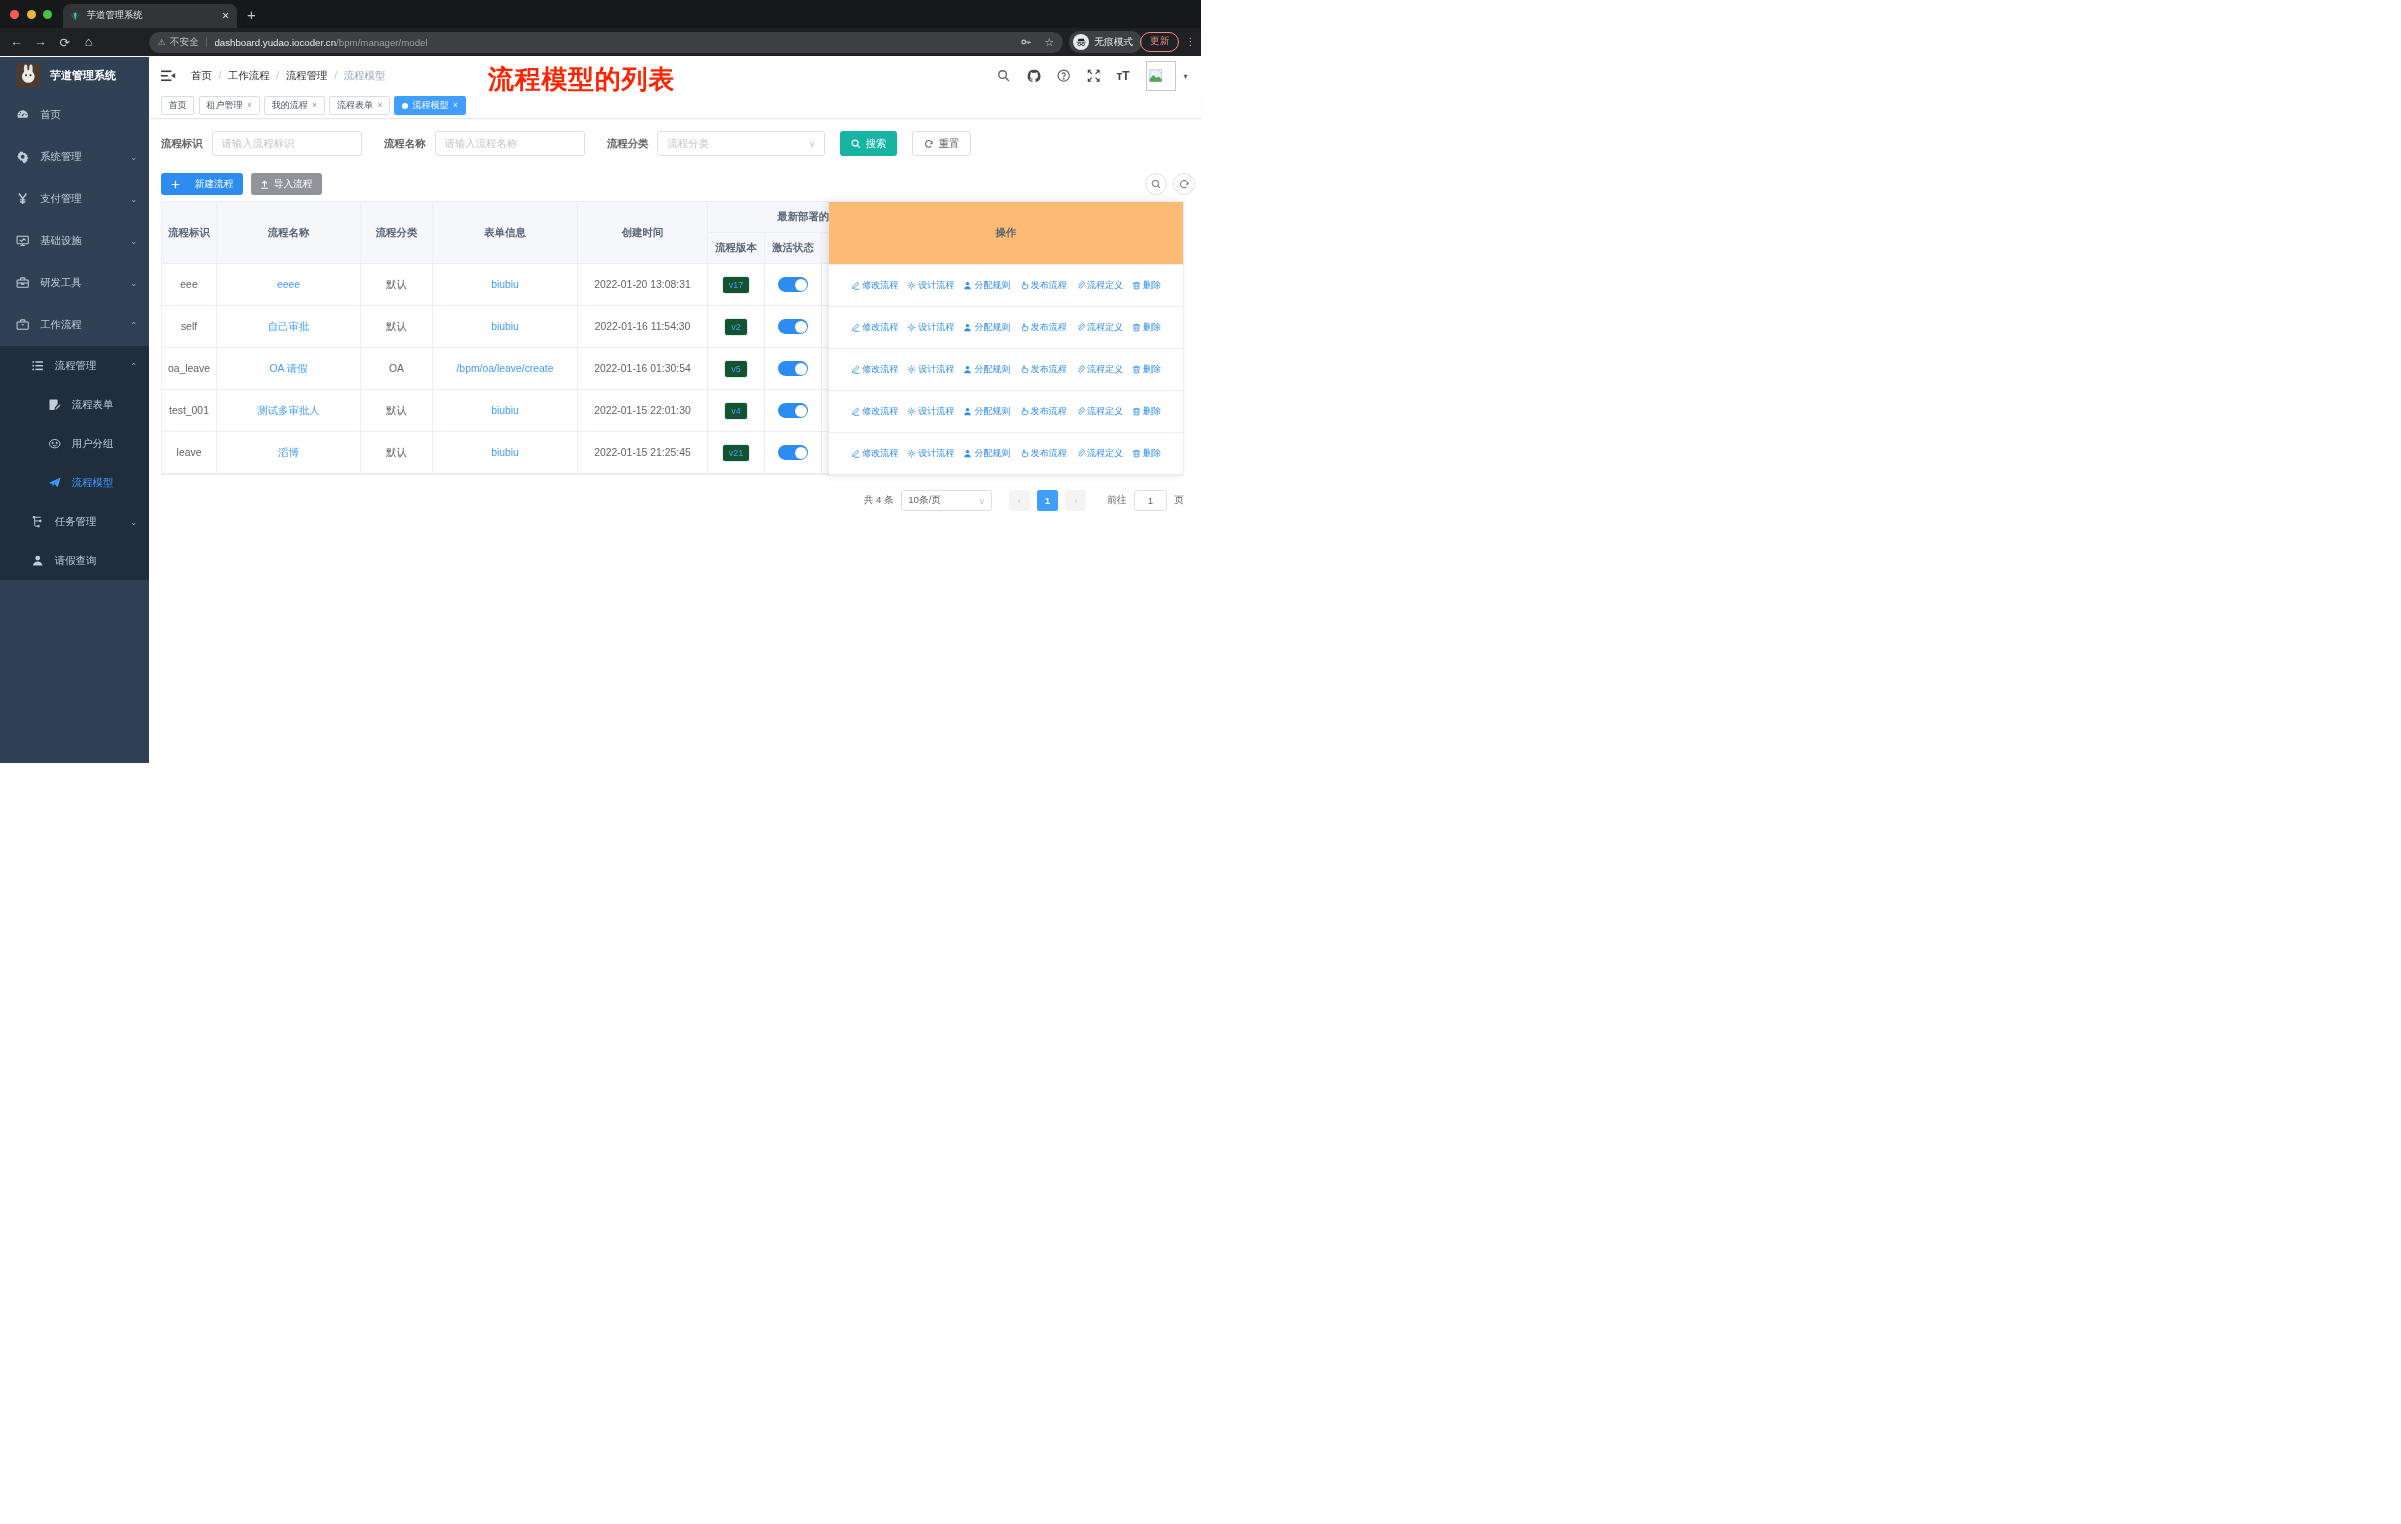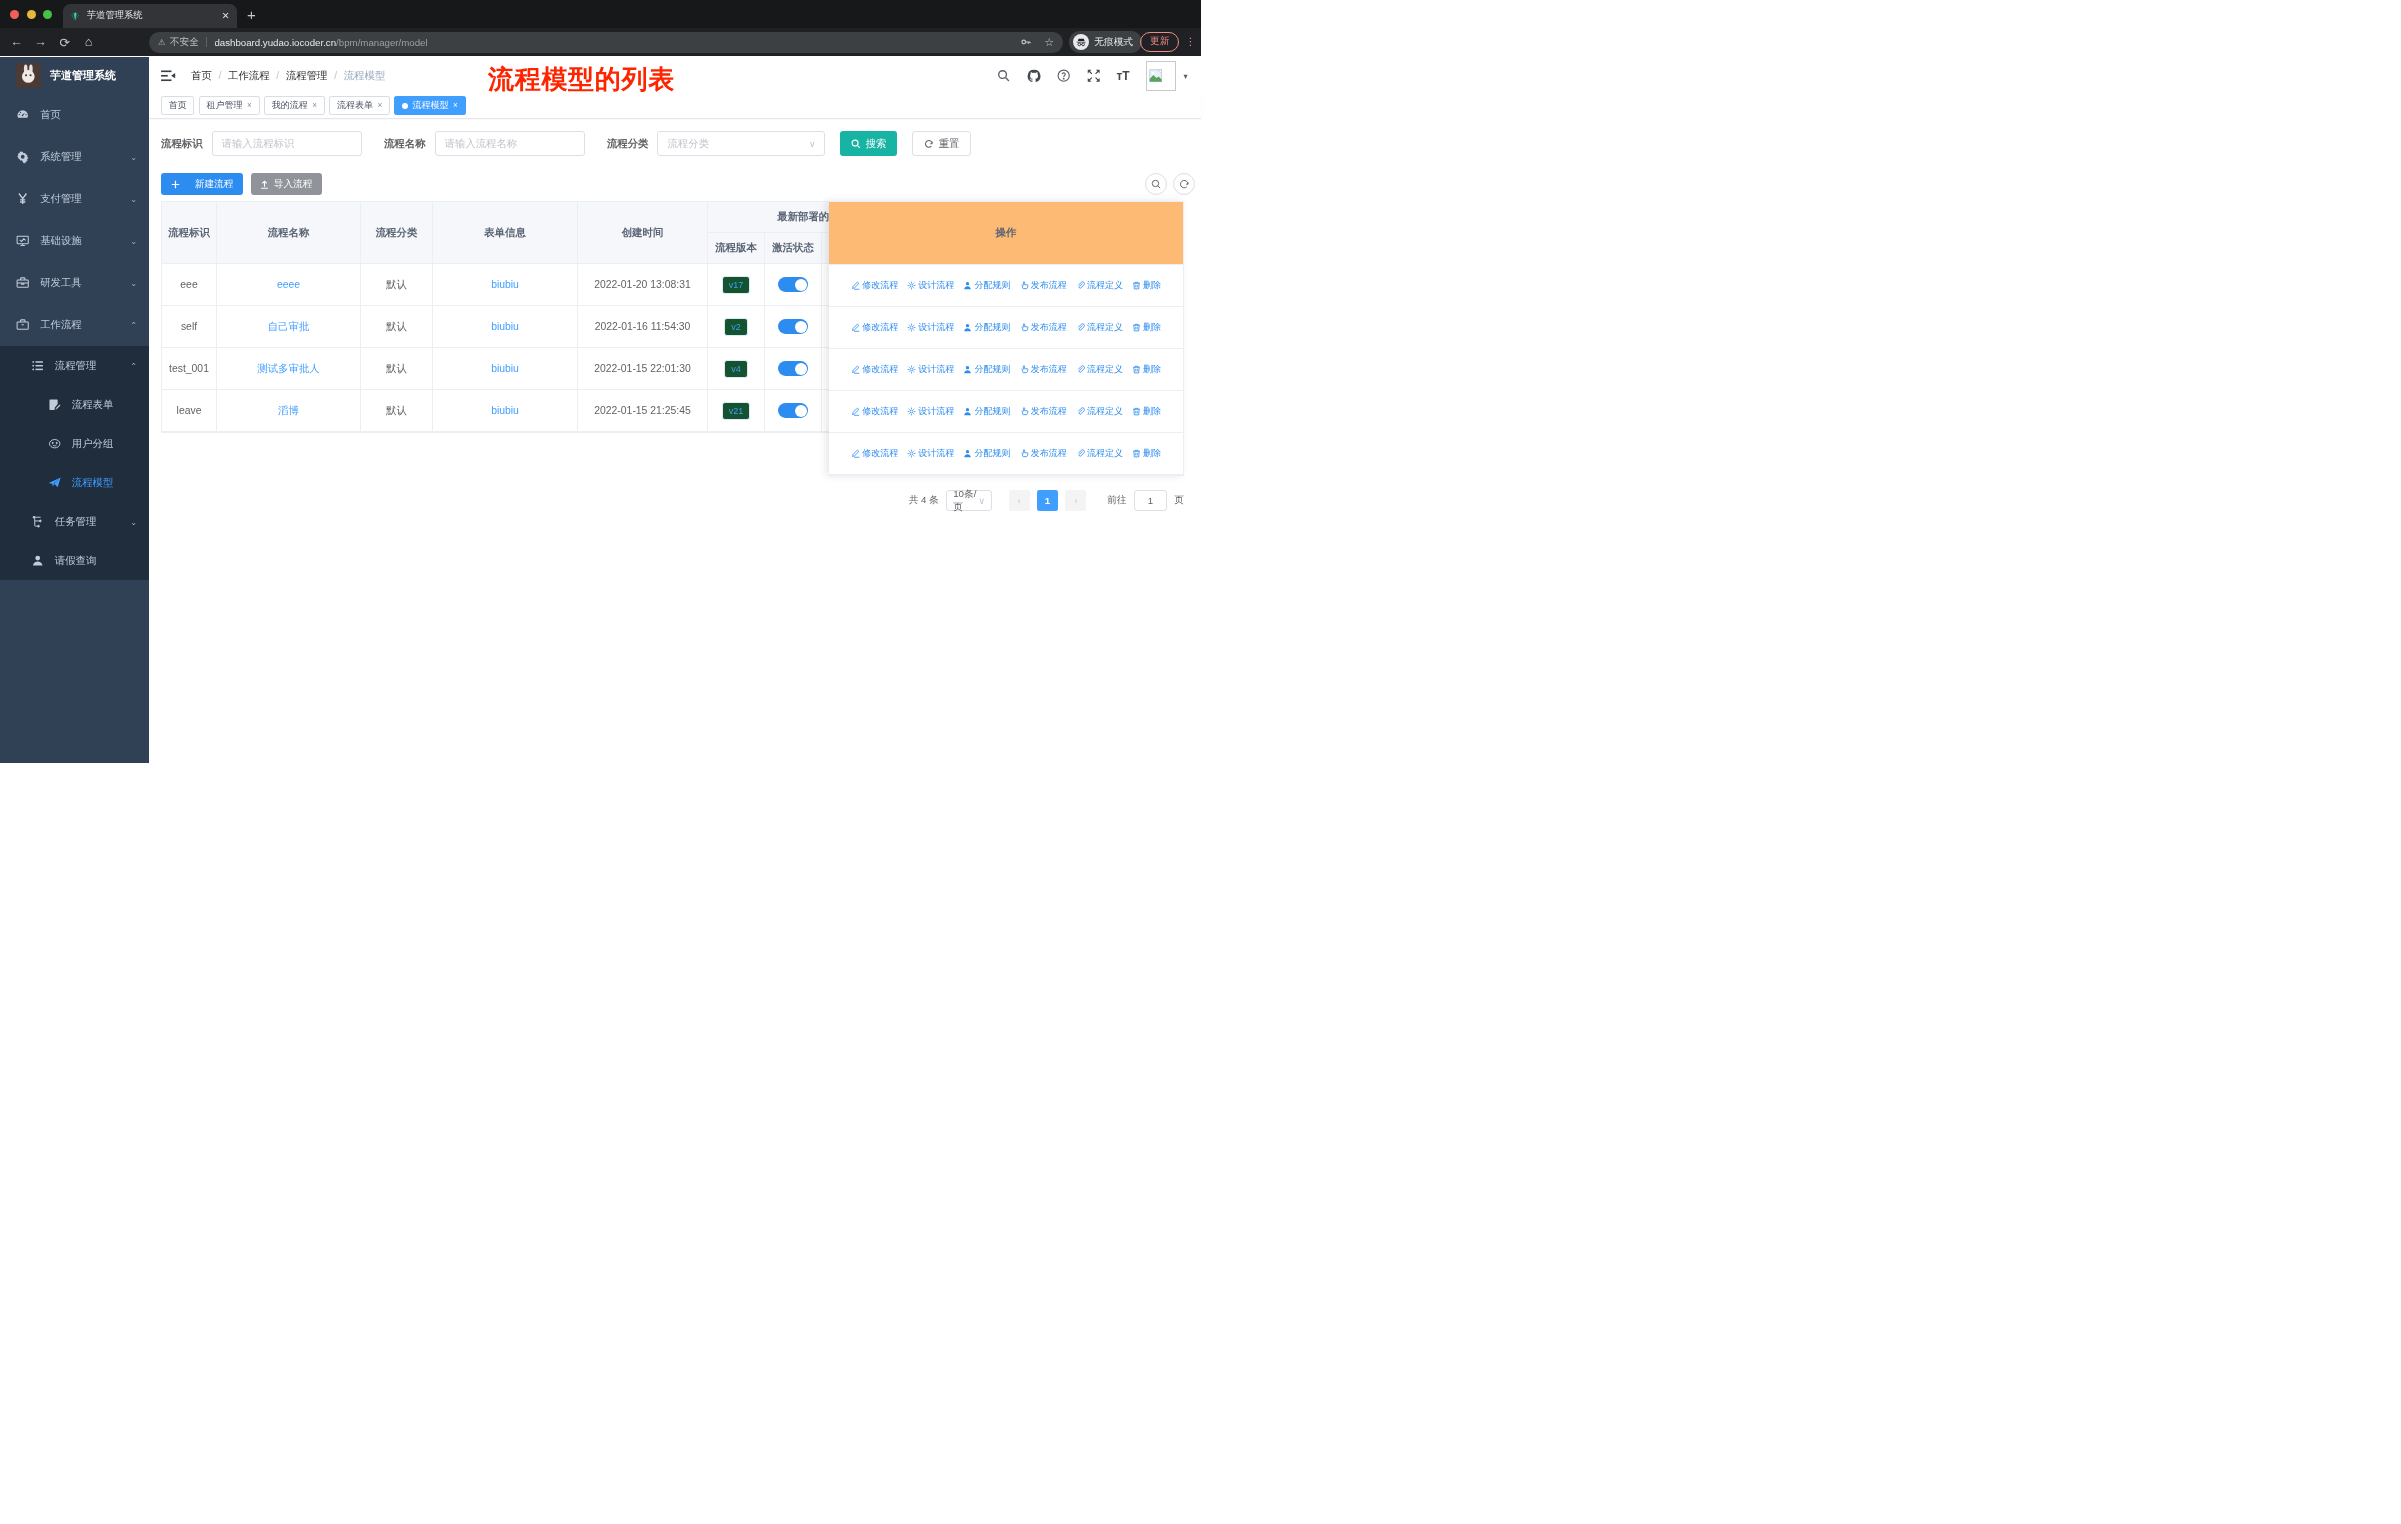--- a/index.html
+++ b/index.html
@@ -122,21 +122,21 @@
   .ops-h { height:63px; background:#fdba74; display:flex; align-items:center; justify-content:center;
     color:#5a6474; font-weight:600; font-size:10.4px; border-bottom:0.7px solid #ebeef5; }
   .ops-r { height:42px; display:flex; align-items:center; justify-content:center;
     border-bottom:0.7px solid #ebeef5; }
   .alink { color:#2d8cf0; font-size:9px; text-decoration:none; display:inline-flex; align-items:center;
     gap:2.2px; margin:0 4.5px; white-space:nowrap; }
 
   
   .pager { position:absolute; top:490px; left:161px; width:1023px; display:flex; align-items:center;
     justify-content:flex-end; gap:7.4px; font-size:9.7px; color:#606266; }
-  .psel { width:46px; height:21px; border:0.7px solid #dcdfe6; border-radius:3px; display:flex;
+  .psel { width:91px; height:21px; border:0.7px solid #dcdfe6; border-radius:3px; display:flex;
     align-items:center; justify-content:space-between; padding:0 6px; color:#606266; }
   .pbtn { width:21px; height:21px; border-radius:2.2px; background:#f4f4f5; color:#c0c4cc; display:flex;
     align-items:center; justify-content:center; font-size:9.7px; }
   .pcur { width:21px; height:21px; border-radius:2.2px; background:#409eff; color:#fff; display:flex;
     align-items:center; justify-content:center; font-weight:600; }
   .ginput { width:33px; height:21px; border:0.7px solid #dcdfe6; border-radius:3px; text-align:center;
     font-size:9.7px; color:#606266; outline:none; font-family:inherit; }
 
   svg { display:block; }
 </style>
@@ -499,20 +499,39 @@
         <div class="td">
           <span class="vbadge">v2</span>
         </div>
         <div class="td">
           <span class="switch"></span>
         </div>
         <div class="td"></div>
         <div class="td" style="border-right:none"></div>
       </div>
 
+      <div class="trow">
+        <div class="td">oa_leave</div>
+        <div class="td">
+          <a class="lnk" href="#">OA 请假</a>
+        </div>
+        <div class="td">OA</div>
+        <div class="td">
+          <a class="lnk" href="#">/bpm/oa/leave/create</a>
+        </div>
+        <div class="td">2022-01-16 01:30:54</div>
+        <div class="td">
+          <span class="vbadge">v5</span>
+        </div>
+        <div class="td">
+          <span class="switch"></span>
+        </div>
+        <div class="td"></div>
+        <div class="td" style="border-right:none"></div>
+      </div>
 
       <div class="trow">
         <div class="td">test_001</div>
         <div class="td">
           <a class="lnk" href="#">测试多审批人</a>
         </div>
         <div class="td">默认</div>
         <div class="td">
           <a class="lnk" href="#">biubiu</a>
         </div>

